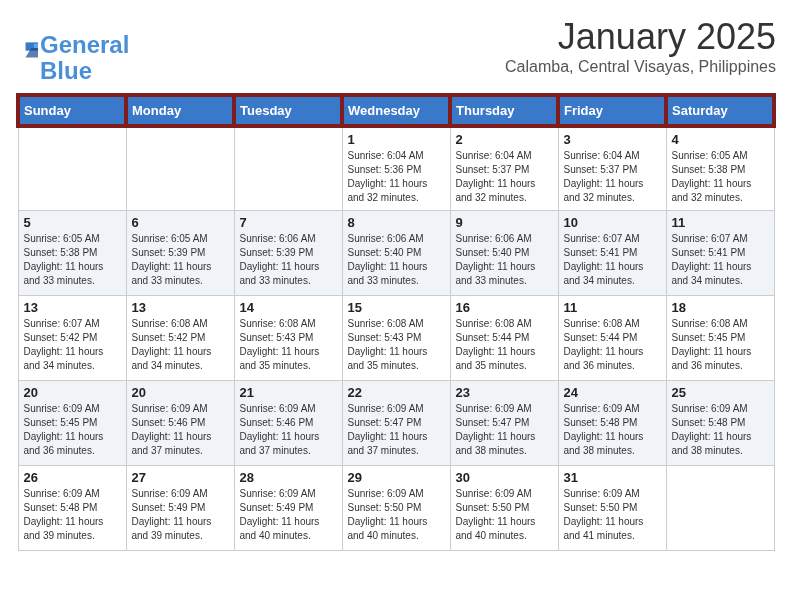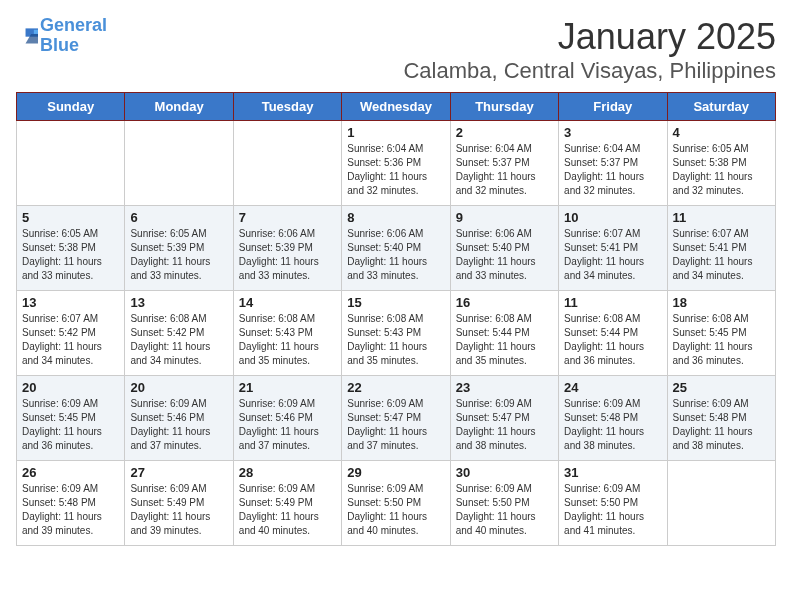--- a/index.html
+++ b/index.html
@@ -14,58 +14,59 @@
       display: flex;
       justify-content: space-between;
       align-items: flex-start;
       margin-bottom: 8px;
     }
     .logo {
       display: flex;
       align-items: center;
     }
     .logo-text {
-      font-size: 18px;
+      font-size: 24px;
       font-weight: bold;
       color: #1a1a2e;
       line-height: 1.1;
+      margin-top: 16px;
     }
     .logo-text span {
       color: #4a90d9;
     }
     .logo-icon {
       width: 22px;
       height: 18px;
       margin-left: 2px;
     }
     .title-area {
       text-align: right;
     }
     .month-title {
       font-size: 36px;
       font-weight: normal;
       color: #333;
     }
     .location-title {
-      font-size: 22px;
+      font-size: 16px;
       color: #555;
     }
     .calendar-table {
       width: 100%;
       border-collapse: collapse;
       table-layout: fixed;
     }
     .calendar-table th {
       background-color: #3a78c9;
       color: #fff;
       font-size: 13px;
       font-weight: bold;
       padding: 6px 4px;
-      text-align: center;
-      border: 1px solid #7f1d1d;
+      text-align: left;
+      border: 4px solid #7f1d1d;
     }
     .calendar-table td {
       border: 1px solid #ccc;
       vertical-align: top;
       padding: 4px 5px;
       font-size: 10.5px;
       color: #333;
       height: 85px;
     }
     .day-number {

